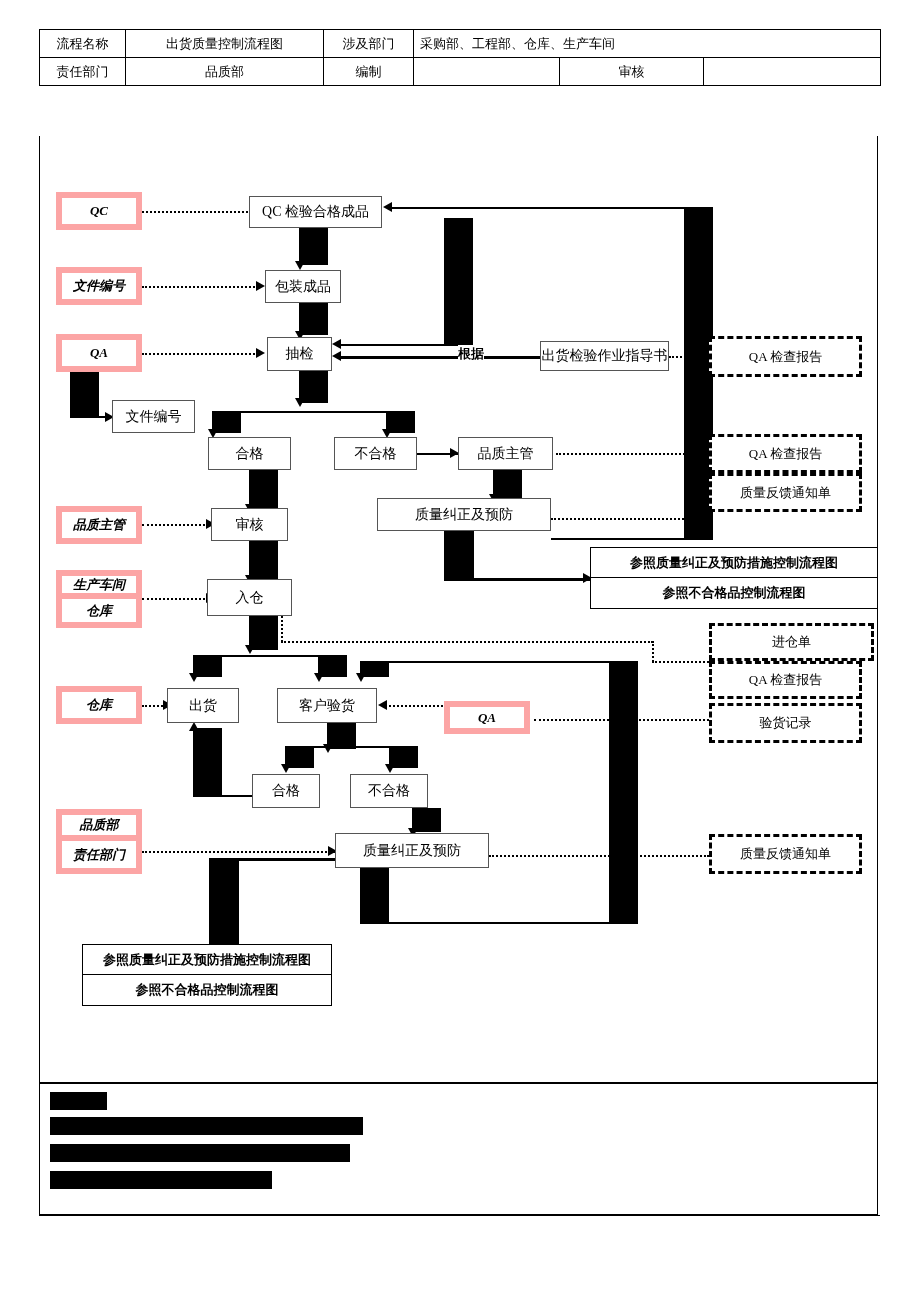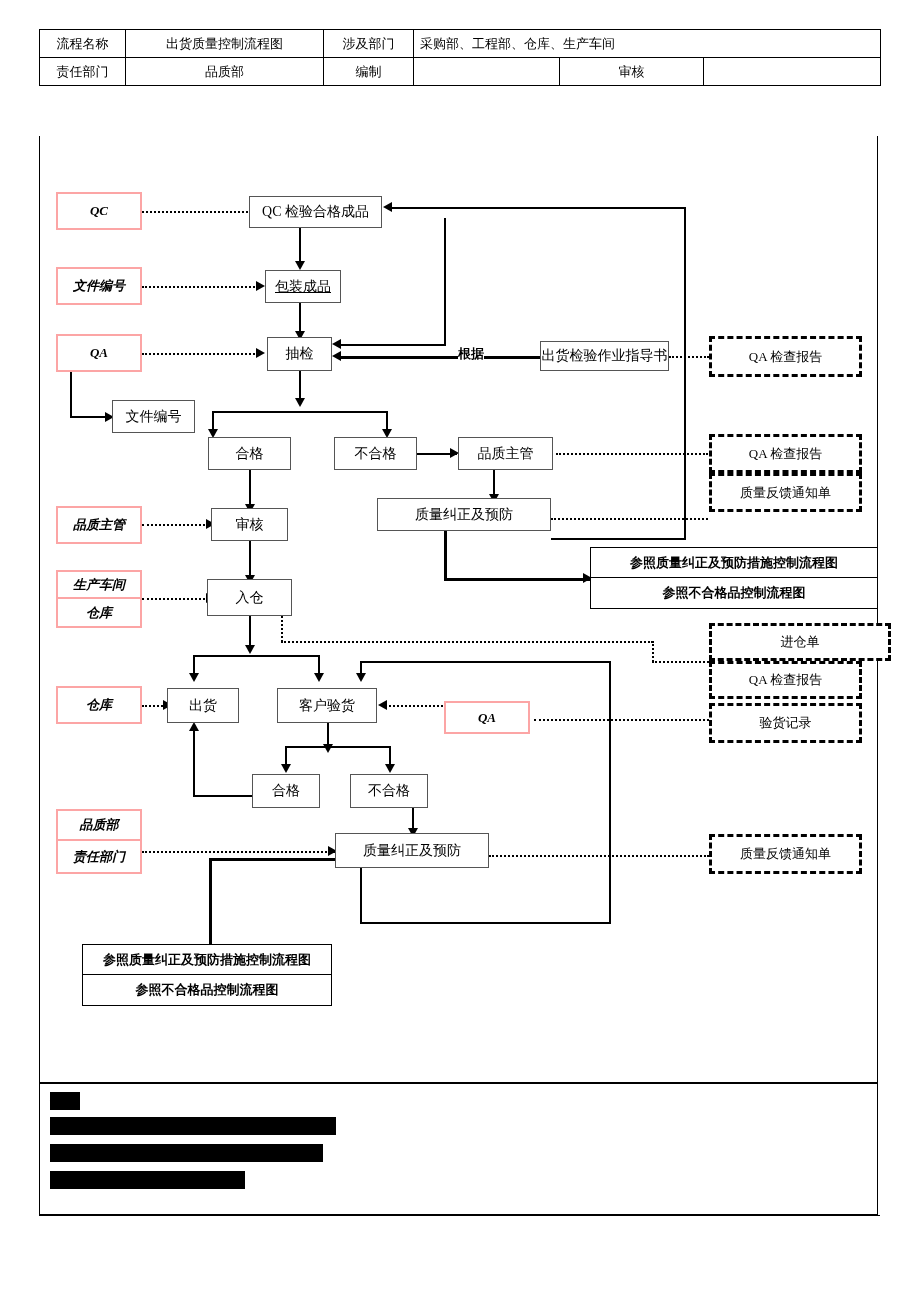--- a/index.html
+++ b/index.html
@@ -31,28 +31,28 @@
 
   
   .wm{position:absolute;left:212px;top:608px;font-size:54px;letter-spacing:2px;
       color:#e9e9e9;font-family:"Liberation Sans",sans-serif;z-index:1;
       user-select:none;white-space:nowrap;}
 
   
   .node{position:absolute;box-sizing:border-box;display:flex;align-items:center;
         justify-content:center;text-align:center;color:#000;z-index:5;background:#fff;}
   .proc{border:1px solid #555;font-size:14px;}
-  .role{border:2px solid #fca5a5;font-size:13px;font-style:italic;font-weight:bold;
+  .role{border:6px solid #fca5a5;font-size:13px;font-style:italic;font-weight:bold;
         font-family:"Liberation Serif",serif;}
   .ref{border:1px solid #000;font-size:13px;font-weight:bold;
        font-family:"Liberation Sans",sans-serif;}
   .form{border:3px dashed #000;font-size:13px;background:#fff;}
 
   
-  .ln{position:absolute;background:#000;z-index:3;}
+  .ln{position:absolute;background:#000;z-index:3;padding-left:27px;}
   .lnh{height:1.6px;}
   .lnv{width:1.6px;}
   .lnh.thick{height:2.6px;}
   .lnv.thick{width:2.6px;}
 
   .dot{position:absolute;z-index:3;}
   .doth{height:0;border-top:2px dotted #000;}
   .dotv{width:0;border-left:2px dotted #000;}
 
   .arw{position:absolute;width:0;height:0;z-index:4;}
@@ -223,21 +223,21 @@
   <div class="node role" style="left:56px;top:334px;width:86px;height:38px;">QA</div>
   <div class="node role" style="left:56px;top:506px;width:86px;height:38px;">品质主管</div>
   <div class="node role" style="left:56px;top:570px;width:86px;height:29px;">生产车间</div>
   <div class="node role" style="left:56px;top:599px;width:86px;height:29px;border-top:none;">仓库</div>
   <div class="node role" style="left:56px;top:686px;width:86px;height:38px;">仓库</div>
   <div class="node role" style="left:56px;top:809px;width:86px;height:32px;">品质部</div>
   <div class="node role" style="left:56px;top:841px;width:86px;height:33px;border-top:none;">责任部门</div>
   <div class="node role" style="left:444px;top:701px;width:86px;height:33px;">QA</div>
 
   <div class="node proc" style="left:249px;top:196px;width:133px;height:32px;">QC 检验合格成品</div>
-  <div class="node proc" style="left:265px;top:270px;width:76px;height:33px;text-decoration:underline;">包装成品</div>
+  <div class="node proc" style="left:265px;top:270px;width:76px;height:33px;">包装成品</div>
   <div class="node proc" style="left:267px;top:337px;width:65px;height:34px;">抽检</div>
   <div class="node proc" style="left:112px;top:400px;width:83px;height:33px;">文件编号</div>
   <div class="node proc" style="left:208px;top:437px;width:83px;height:33px;">合格</div>
   <div class="node proc" style="left:334px;top:437px;width:83px;height:33px;">不合格</div>
   <div class="node proc" style="left:458px;top:437px;width:95px;height:33px;">品质主管</div>
   <div class="node proc" style="left:211px;top:508px;width:77px;height:33px;">审核</div>
   <div class="node proc" style="left:207px;top:579px;width:85px;height:37px;">入仓</div>
   <div class="node proc" style="left:377px;top:498px;width:174px;height:33px;">质量纠正及预防</div>
   <div class="node proc" style="left:540px;top:341px;width:129px;height:30px;">出货检验作业指导书</div>
   <div class="node proc" style="left:167px;top:688px;width:72px;height:35px;">出货</div>
@@ -249,21 +249,21 @@
   <div class="lbl" style="left:458px;top:345px;">根据</div>
 
   <div class="node ref" style="left:590px;top:547px;width:288px;height:31px;">参照质量纠正及预防措施控制流程图</div>
   <div class="node ref" style="left:590px;top:578px;width:288px;height:31px;border-top:none;">参照不合格品控制流程图</div>
   <div class="node ref" style="left:82px;top:944px;width:250px;height:31px;">参照质量纠正及预防措施控制流程图</div>
   <div class="node ref" style="left:82px;top:975px;width:250px;height:31px;border-top:none;">参照不合格品控制流程图</div>
 
   <div class="node form" style="left:709px;top:336px;width:153px;height:41px;">QA 检查报告</div>
   <div class="node form" style="left:709px;top:434px;width:153px;height:39px;">QA 检查报告</div>
   <div class="node form" style="left:709px;top:473px;width:153px;height:39px;">质量反馈通知单</div>
-  <div class="node form" style="left:709px;top:623px;width:182px;height:38px;">进仓单</div>
+  <div class="node form" style="left:709px;top:623px;width:165px;height:38px;">进仓单</div>
   <div class="node form" style="left:709px;top:661px;width:153px;height:38px;">QA 检查报告</div>
   <div class="node form" style="left:709px;top:703px;width:153px;height:40px;">验货记录</div>
   <div class="node form" style="left:709px;top:834px;width:153px;height:40px;">质量反馈通知单</div>
 
   <div class="notes">
     <div class="ln bold" style="top:8px;">备注:</div>
     <div class="ln" style="top:33px;">注 1:斜体加方框字—在流程中指责任部门或人员。</div>
     <div class="ln" style="top:60px;">注 2:虚线方框字—在流程中指接口的载体表单。</div>
     <div class="ln" style="top:87px;">注 3:方框字—在流程中指过程活动</div>
   </div>

